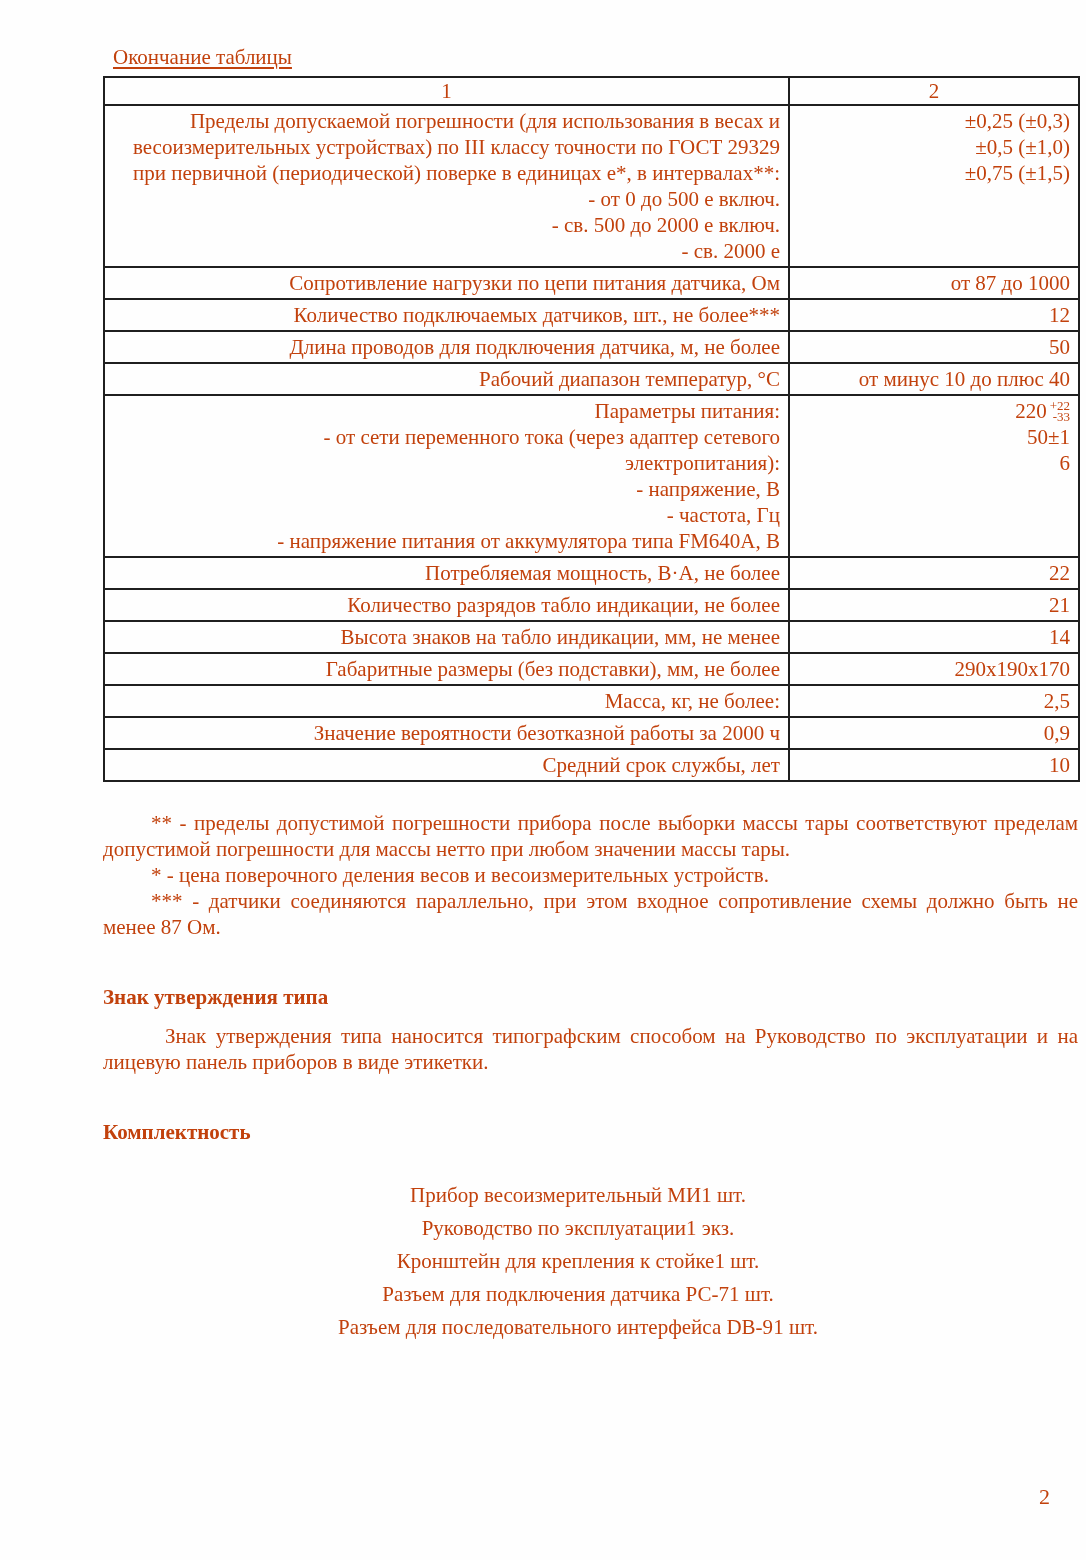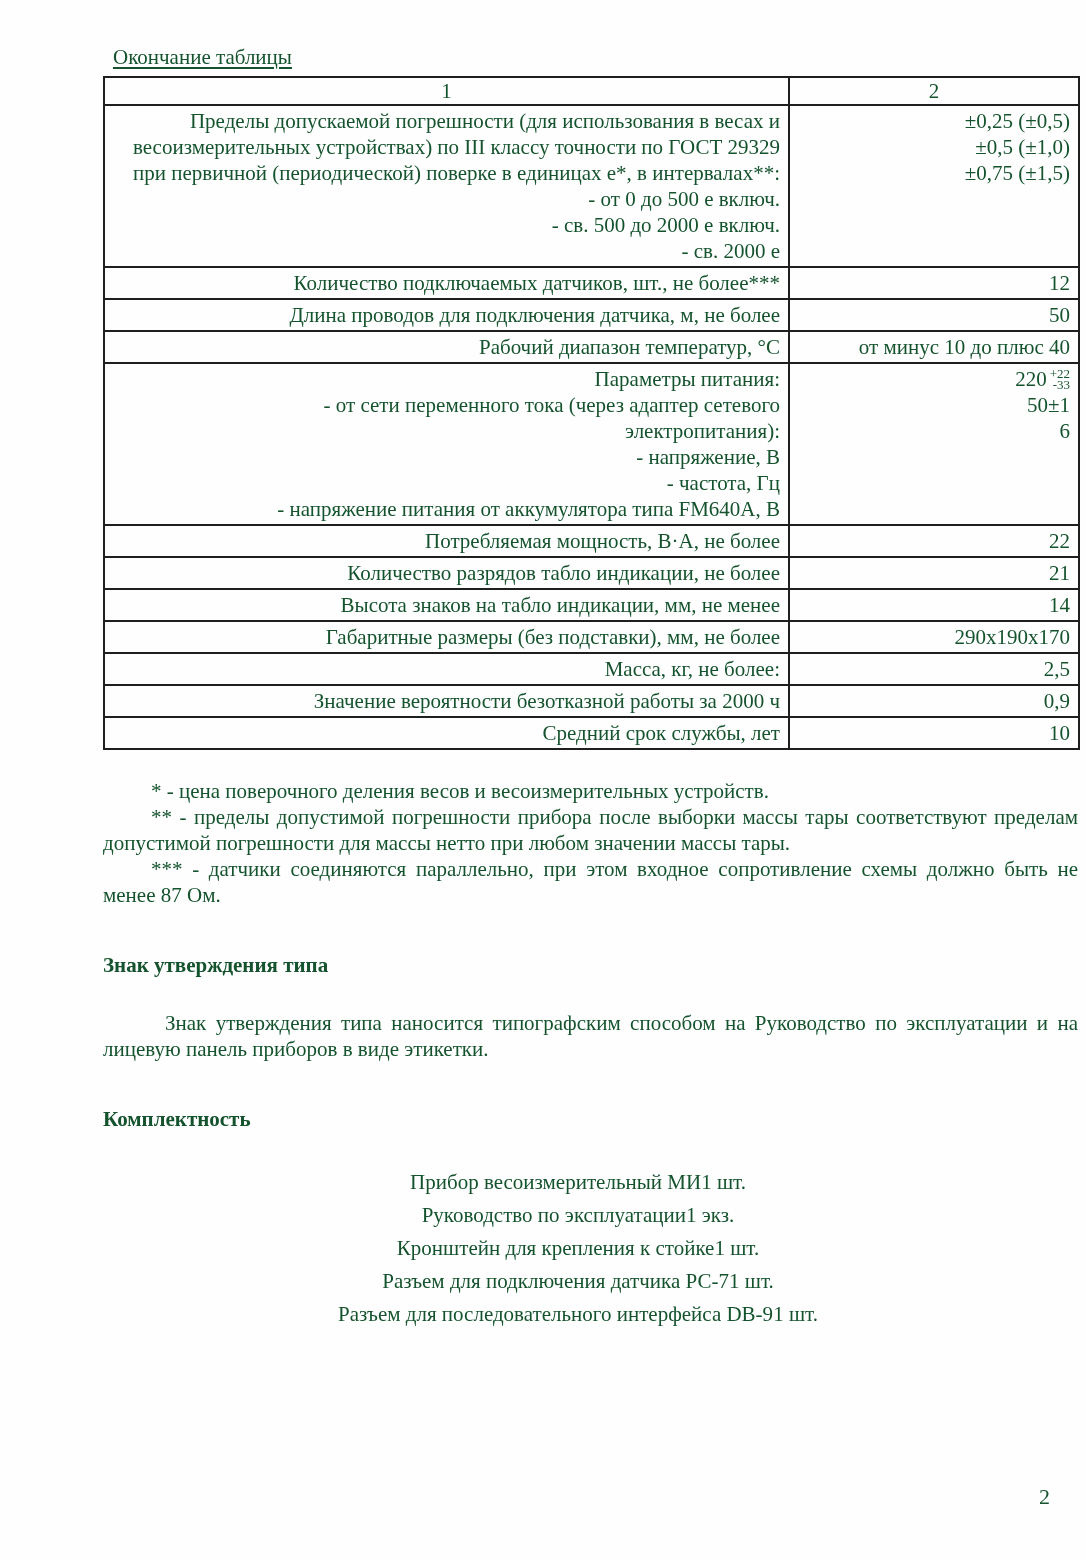--- a/index.html
+++ b/index.html
@@ -4,21 +4,21 @@
 <style>
   html, body { margin: 0; padding: 0; background: #ffffff; }
   .page {
     position: relative;
     width: 1086px;
     height: 1560px;
     box-sizing: border-box;
     padding: 44px 8px 0 103px;
     background: #fefefe;
     font-family: "Liberation Serif", "DejaVu Serif", serif;
-    color: #14532d;
+    color: #c2410c;
     font-size: 21px;
     line-height: 26px;
     overflow: hidden;
   }
   .caption {
     display: inline-block;
     margin: 0 0 6px 10px;
     text-decoration: underline;
     text-underline-offset: 3px;
   }
@@ -54,21 +54,21 @@
   .tol span { display: block; }
   .footnotes { margin-top: 28px; width: 975px; text-align: justify; }
   .footnotes p { margin: 0; text-indent: 48px; }
   .sec-heading {
     width: 975px;
     font-weight: bold;
     margin-top: 44px;
   }
   .body-par {
     width: 975px;
-    margin-top: 32px;
+    margin-top: 13px;
     text-align: justify;
     text-indent: 62px;
   }
   .kit-list {
     margin-top: 34px;
     margin-left: 37px;
     width: 876px;
   }
   .kit-row {
     display: flex;
@@ -101,26 +101,30 @@
     </tr>
 
     <tr>
       <td class="lblx">
         <div class="para">Пределы допускаемой погрешности (для использования в весах и весоизмерительных устройствах) по III классу точности по ГОСТ 29329 при первичной (периодической) поверке в единицах е*, в интервалах**:</div>
         <div class="sub">- от 0 до 500 е включ.</div>
         <div class="sub">- св. 500 до 2000 е включ.</div>
         <div class="sub">- св. 2000 е</div>
       </td>
       <td class="val bottom">
-        <div>±0,25 (±0,5)</div>
+        <div>±0,25 (±0,3)</div>
         <div>±0,5 (±1,0)</div>
         <div>±0,75 (±1,5)</div>
       </td>
     </tr>
 
+    <tr>
+      <td class="lbl">Сопротивление нагрузки по цепи питания датчика, Ом</td>
+      <td class="val">от 87 до 1000</td>
+    </tr>
     <tr>
       <td class="lbl">Количество подключаемых датчиков, шт., не более***</td>
       <td class="val">12</td>
     </tr>
     <tr>
       <td class="lbl">Длина проводов для подключения датчика, м, не более</td>
       <td class="val">50</td>
     </tr>
     <tr>
       <td class="lbl">Рабочий диапазон температур, °С</td>
@@ -169,22 +173,22 @@
       <td class="val">0,9</td>
     </tr>
     <tr>
       <td class="lbl">Средний срок службы, лет</td>
       <td class="val">10</td>
     </tr>
   </tbody>
     </table>
 
   <div class="footnotes">
+    <p>** - пределы допустимой погрешности прибора после выборки массы тары соответствуют пределам допустимой погрешности для массы нетто при любом значении массы тары.</p>
     <p>* - цена поверочного деления весов и весоизмерительных устройств.</p>
-    <p>** - пределы допустимой погрешности прибора после выборки массы тары соответствуют пределам допустимой погрешности для массы нетто при любом значении массы тары.</p>
     <p>*** - датчики соединяются параллельно, при этом входное сопротивление схемы должно быть не менее 87 Ом.</p>
   </div>
 
   <div class="sec-heading">Знак утверждения типа</div>
 
   <div class="body-par">Знак утверждения типа наносится типографским способом на Руководство по эксплуатации и на лицевую панель приборов в виде этикетки.</div>
 
   <div class="sec-heading">Комплектность</div>
 
   <div class="kit-list">

